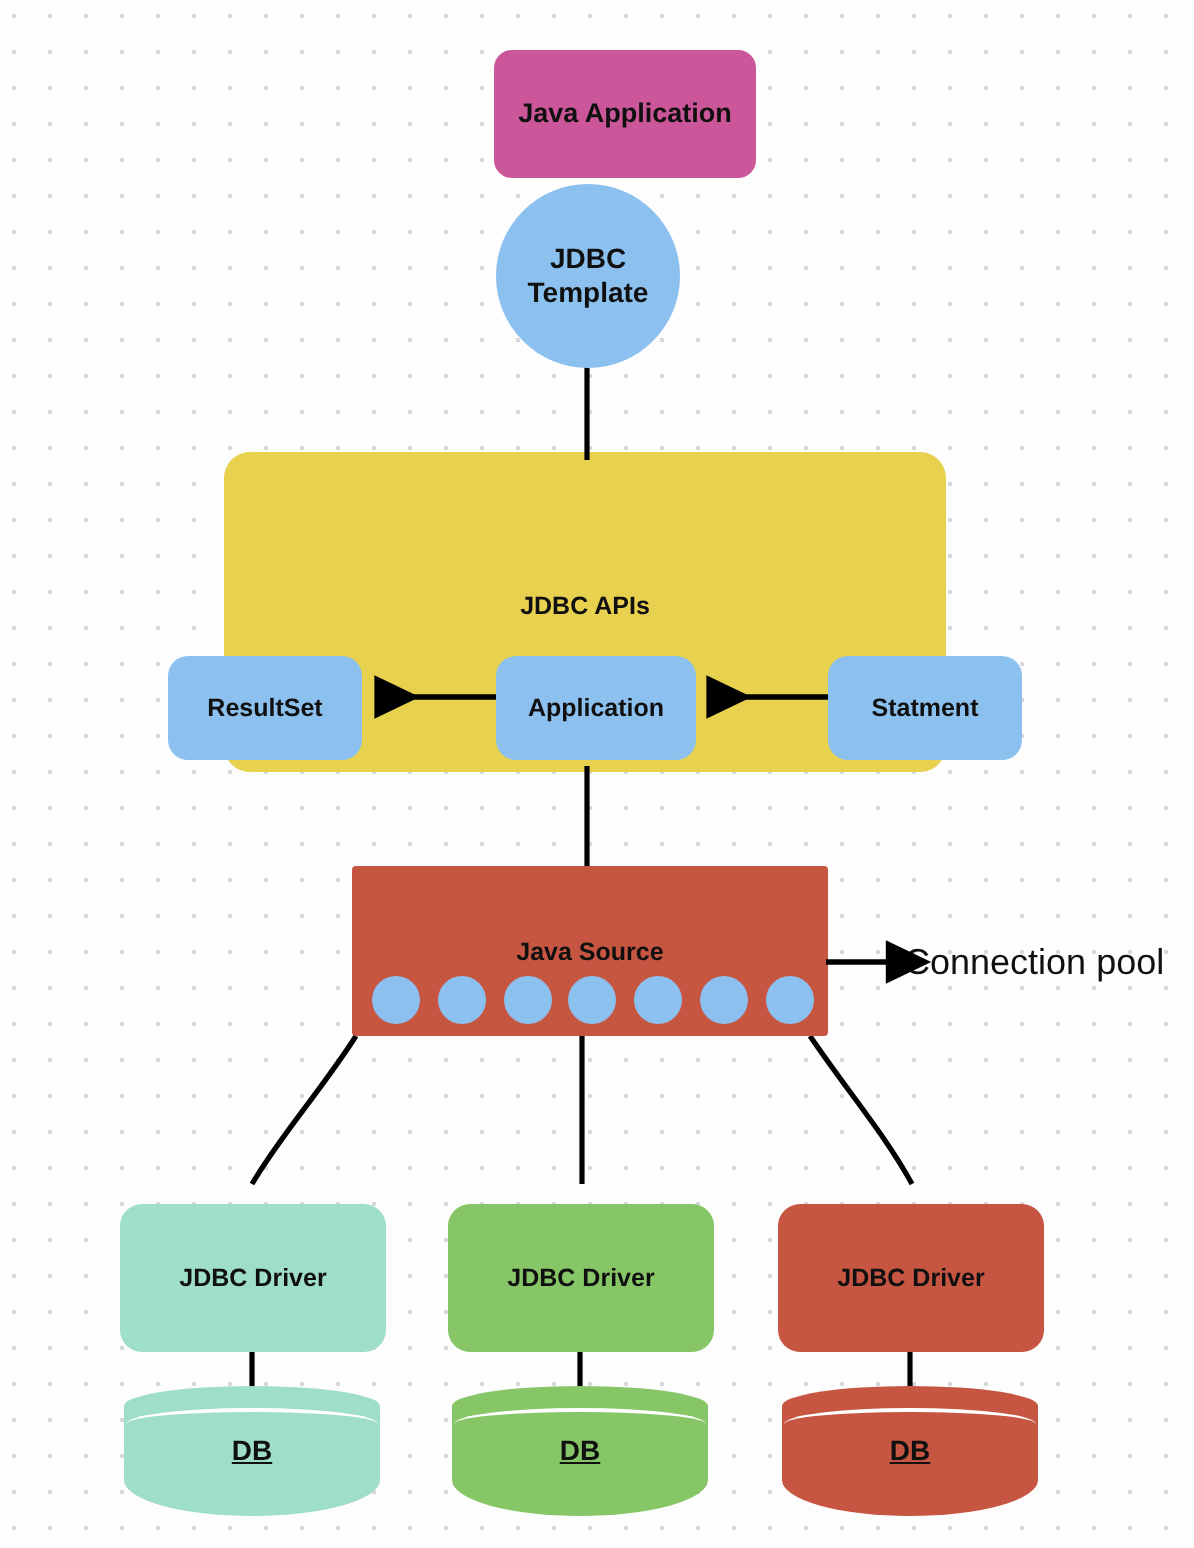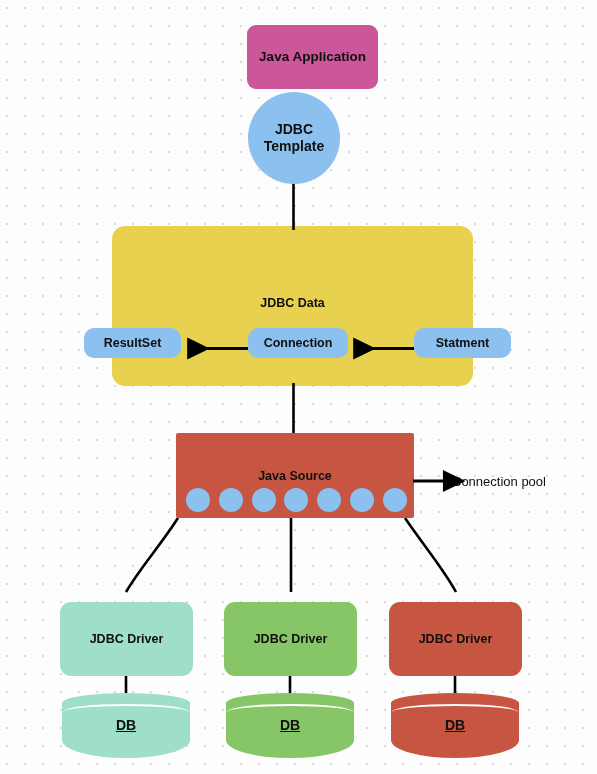--- a/index.html
+++ b/index.html
@@ -89,21 +89,21 @@
     z-index: 2;
   }
   .jdbc-apis-label {
     left: 112px; top: 292px;
     width: 361px; height: 22px;
     font-size: 12.5px;
     z-index: 4;
   }
 
   .api-pill {
-    height: 30px;
+    height: 52px;
     background: #8CC0EF;
     border-radius: 10px;
     font-size: 12.5px;
     top: 328px;
     z-index: 6;
   }
   .pill-resultset  { left: 84px;  width: 97px; }
   .pill-connection { left: 248px; width: 100px; }
   .pill-statement  { left: 414px; width: 97px; }
 
@@ -132,21 +132,21 @@
   .pool-dot {
     width: 24px; height: 24px;
     border-radius: 50%;
     background: #8CC0EF;
   }
   .conn-pool-label {
     left: 452px; top: 472px;
     width: 140px; height: 20px;
     justify-content: flex-start;
     text-align: left;
-    font-size: 13px;
+    font-size: 18px;
     font-weight: normal;
     z-index: 6;
   }
 
   .driver-box {
     top: 590px;
     width: 133px; height: 74px;
     border-radius: 11px;
     font-size: 12.5px;
     margin-top: 12px;
@@ -226,29 +226,29 @@
     <line x1="291" y1="518" x2="291" y2="592" stroke="#000000" stroke-width="2.6"></line>
 
     <path d="M 405,518 C 424,546 443,568 456,592" fill="none" stroke="#000000" stroke-width="2.6"></path>
 
     <line x1="126" y1="663" x2="126" y2="706" stroke="#000000" stroke-width="2.6"></line>
     <line x1="290" y1="663" x2="290" y2="706" stroke="#000000" stroke-width="2.6"></line>
     <line x1="455" y1="663" x2="455" y2="706" stroke="#000000" stroke-width="2.6"></line>
   </svg>
 
   <div class="node jdbc-apis-box"></div>
-  <div class="node jdbc-apis-label">JDBC Data</div>
+  <div class="node jdbc-apis-label">JDBC APIs</div>
 
   <div class="node java-app">Java Application</div>
 
   <div class="node jdbc-template">JDBC
 Template</div>
 
   <div class="node api-pill pill-resultset">ResultSet</div>
-  <div class="node api-pill pill-connection">Connection</div>
+  <div class="node api-pill pill-connection">Application</div>
   <div class="node api-pill pill-statement">Statment</div>
 
   <div class="node data-source-box"></div>
   <div class="node data-source-label">Java Source</div>
 
   <div class="pool-dots">
     <span class="pool-dot"></span>
     <span class="pool-dot"></span>
     <span class="pool-dot"></span>
     <span class="pool-dot"></span>

